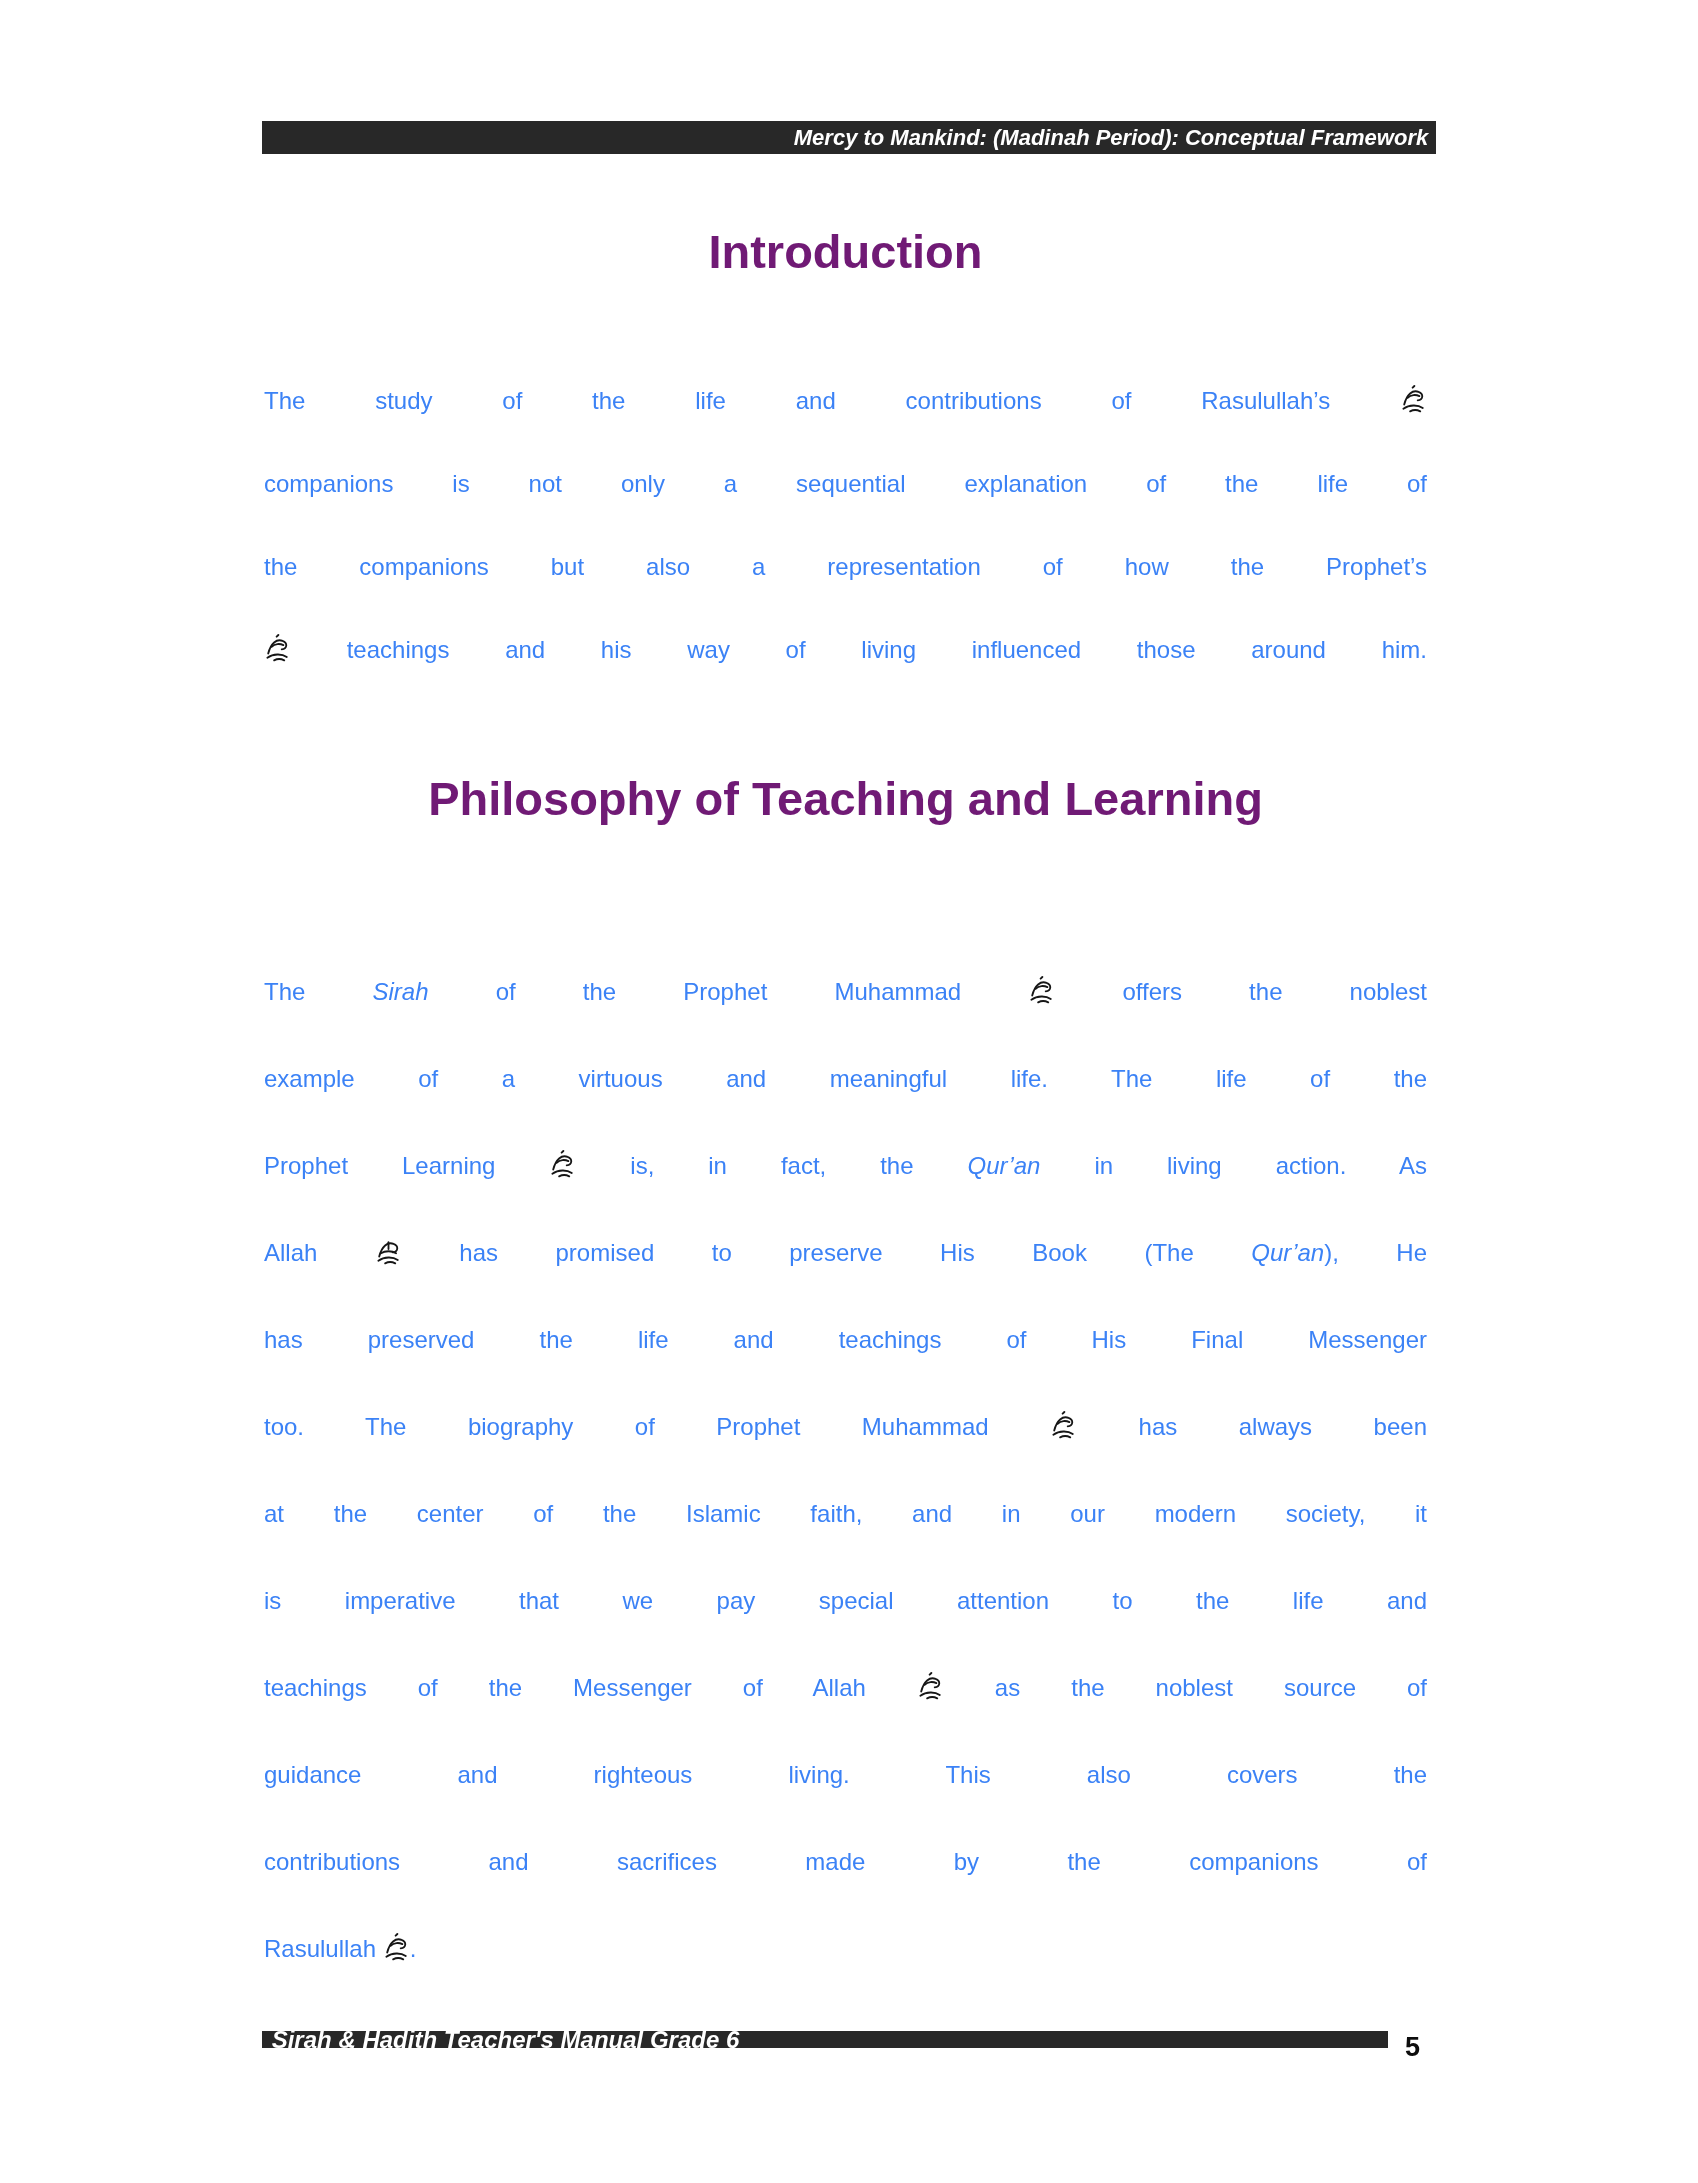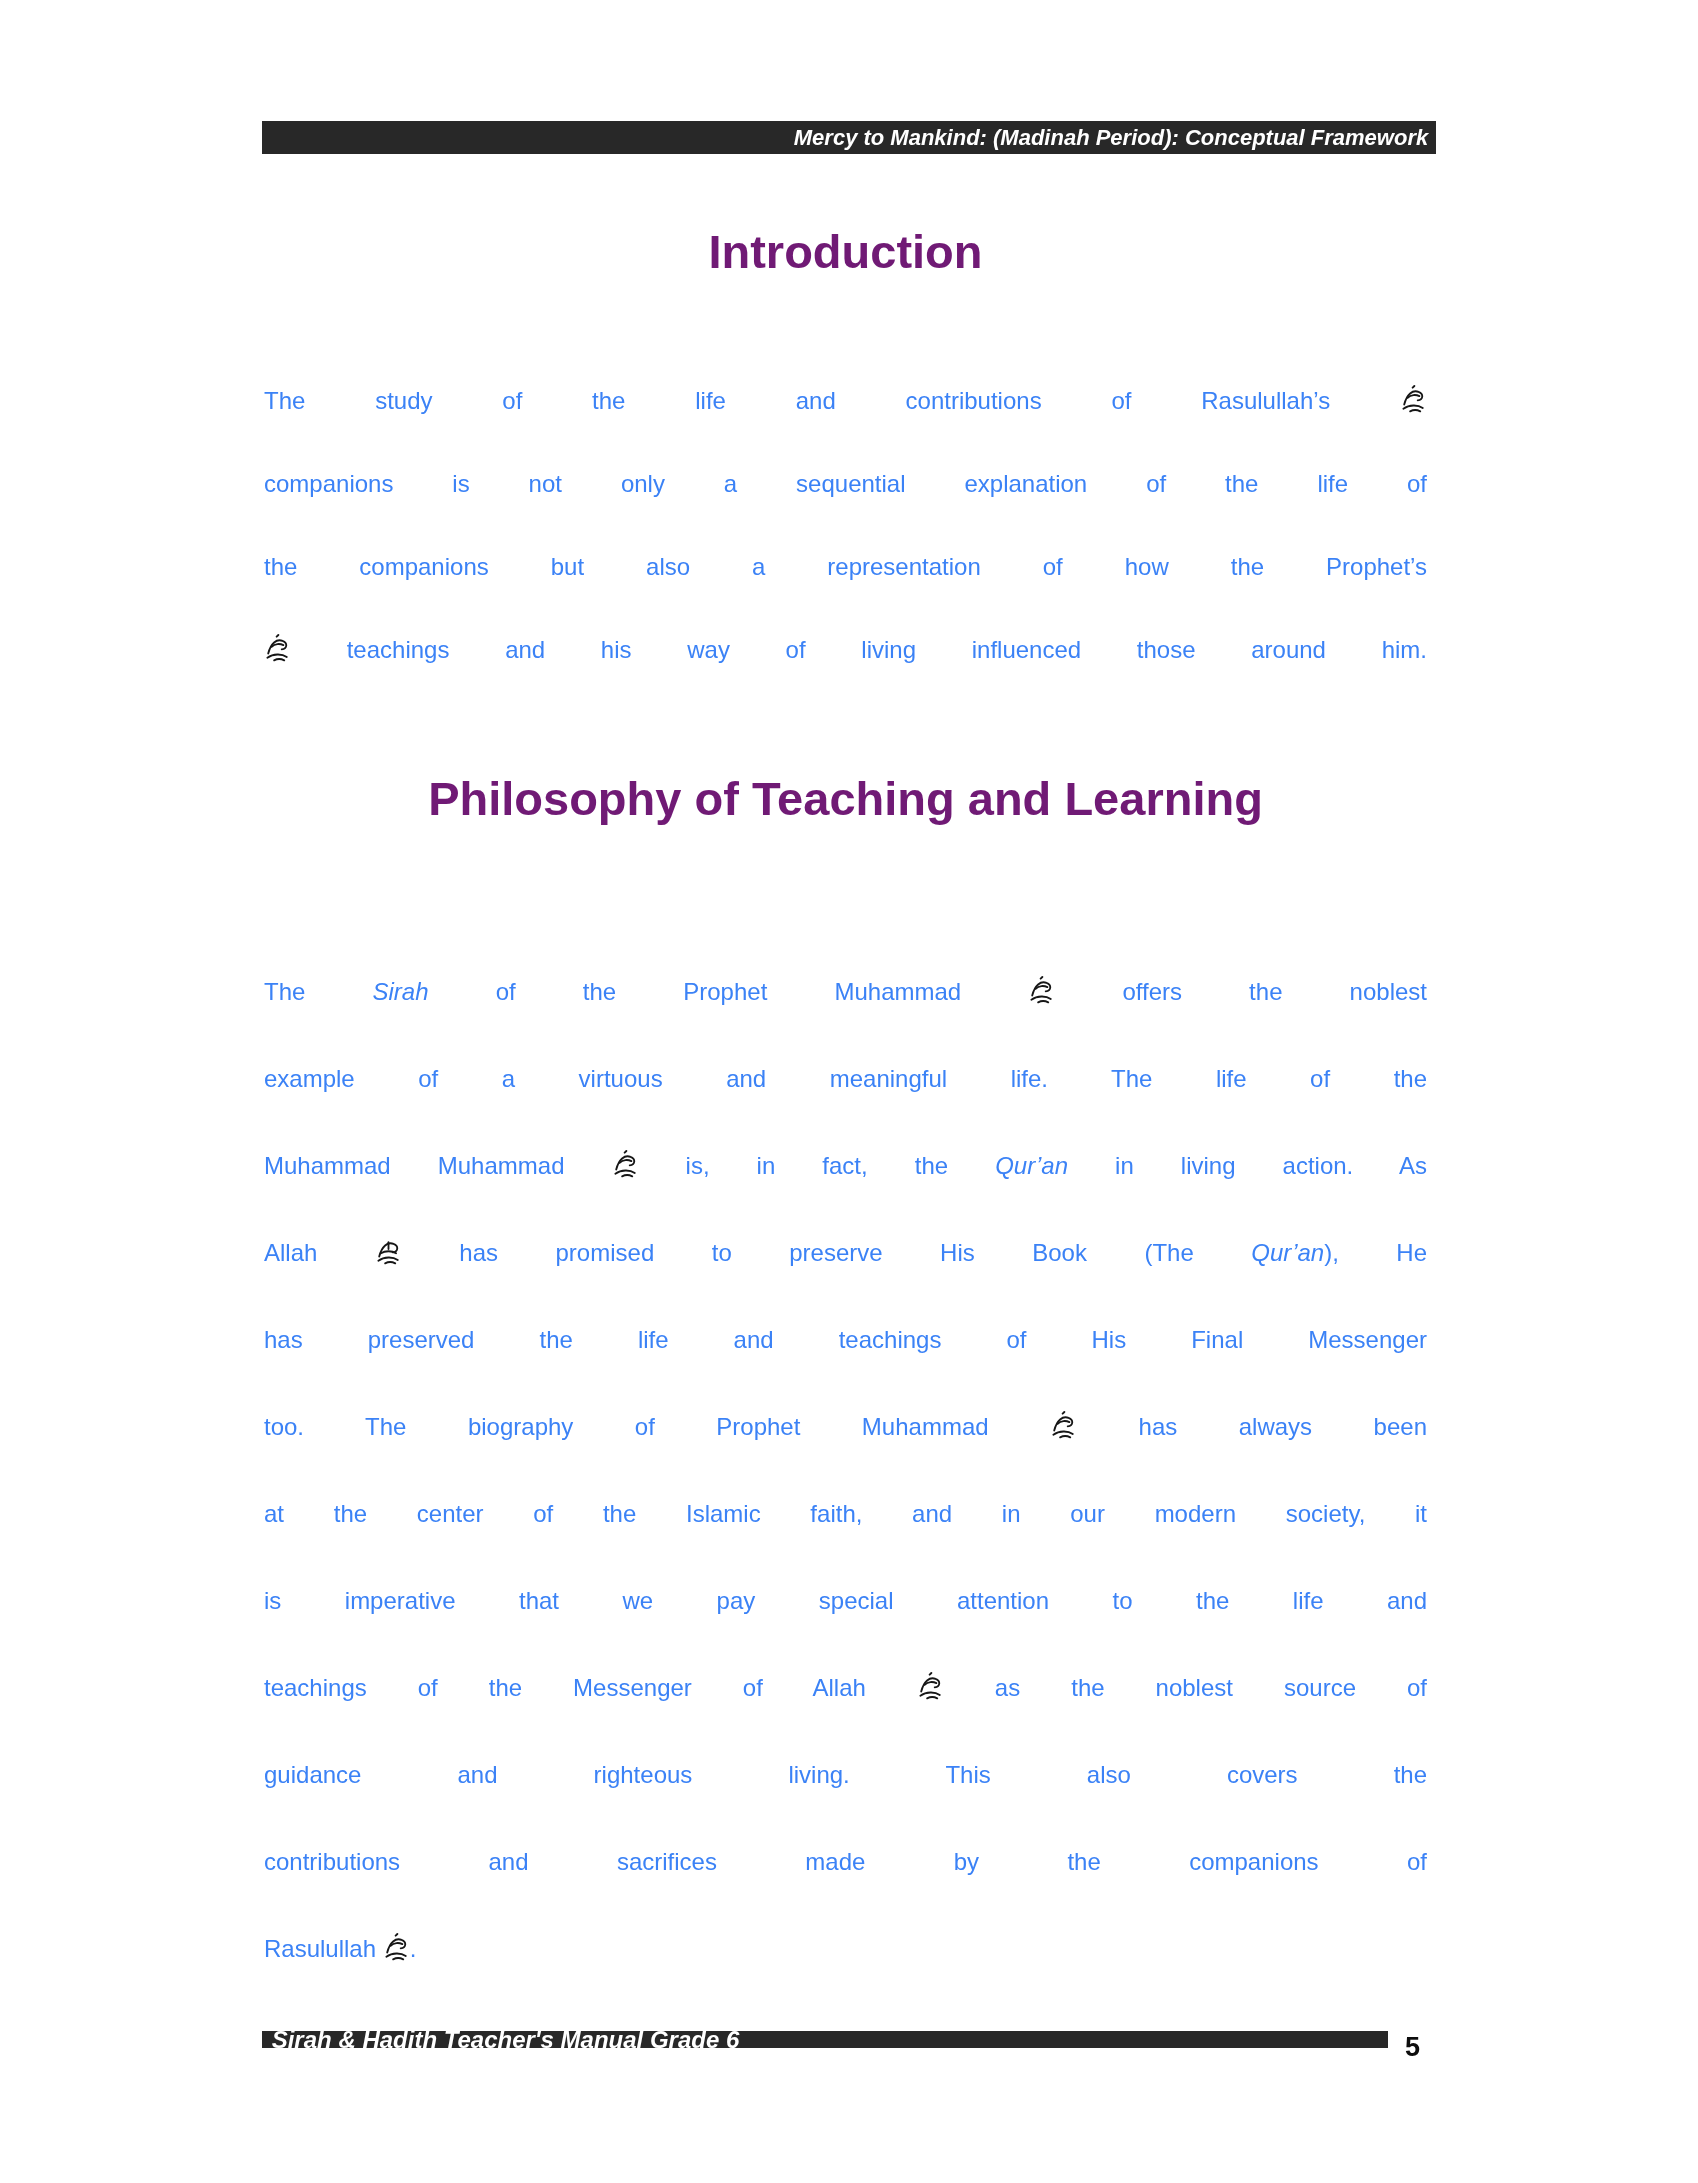--- a/index.html
+++ b/index.html
@@ -104,21 +104,21 @@
       <div class="line"><span>The </span><span class="it">Sirah</span><span> of the Prophet Muhammad </span><span class="pbuh"><svg width="27" height="29" viewBox="0 0 32 34">
             <g fill="none" stroke="#161616" stroke-width="2.2" stroke-linecap="round">
               <path d="M5 23 C8 11,15 5,22 8 C28 10,28 17,21 18"></path>
               <path d="M9 15 C13 11,19 11,23 13"></path>
               <path d="M15 3 L17 1"></path>
               <path d="M4 28 C11 23,21 23,27 27"></path>
               <path d="M12 31 C16 29,20 29,24 31"></path>
             </g>
           </svg></span><span> offers the noblest</span></div>
       <div class="line"><span>example of a virtuous and meaningful life. The life of the</span></div>
-      <div class="line"><span>Muhammad Muhammad </span><span class="pbuh"><svg width="27" height="29" viewBox="0 0 32 34">
+      <div class="line"><span>Prophet Learning </span><span class="pbuh"><svg width="27" height="29" viewBox="0 0 32 34">
             <g fill="none" stroke="#161616" stroke-width="2.2" stroke-linecap="round">
               <path d="M5 23 C8 11,15 5,22 8 C28 10,28 17,21 18"></path>
               <path d="M9 15 C13 11,19 11,23 13"></path>
               <path d="M15 3 L17 1"></path>
               <path d="M4 28 C11 23,21 23,27 27"></path>
               <path d="M12 31 C16 29,20 29,24 31"></path>
             </g>
           </svg></span><span> is, in fact, the </span><span class="it">Qur’an</span><span> in living action. As</span></div>
       <div class="line"><span>Allah </span><span class="pbuh"><svg width="27" height="29" viewBox="0 0 32 34">
             <g fill="none" stroke="#161616" stroke-width="2.2" stroke-linecap="round">

